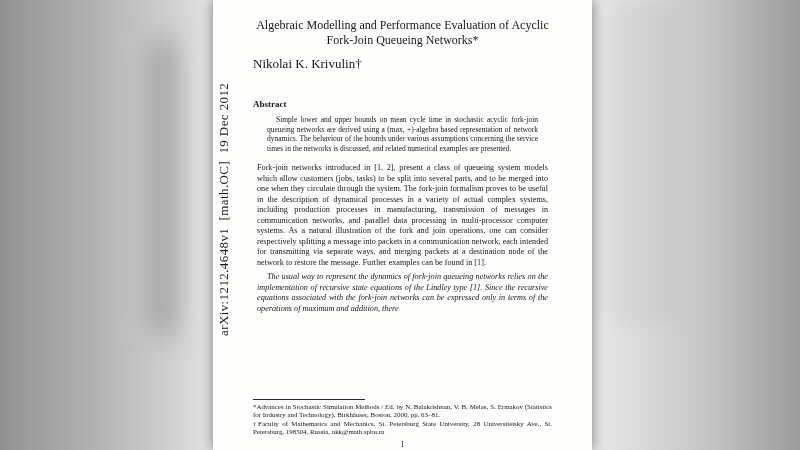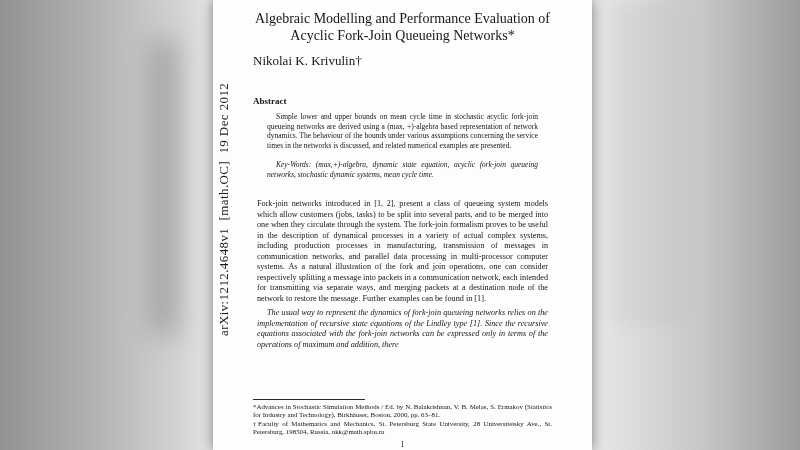--- a/index.html
+++ b/index.html
@@ -33,22 +33,22 @@
     color: #161616;
     overflow: hidden;
   }
   .arxiv-watermark {
     position: absolute; left: 3px; top: 36px; height: 300px;
     writing-mode: vertical-rl; transform: rotate(180deg);
     font-size: 13px; letter-spacing: .4px; white-space: pre;
     color: #1c1c1c;
   }
   .title {
-    text-align: center; font-size: 14px; line-height: 1.22;
-    margin: 4px 0 9px 0; font-weight: 400;
+    text-align: center; font-size: 12px; line-height: 1.22;
+    margin: 12px 0 9px 0; font-weight: 400;
   }
   .author { text-align: left; font-size: 13px; margin: 0 0 27px 0; }
   .abstract-heading {
     font-weight: bold; font-size: 9px; margin: 0 0 6px 0;
   }
   .abstract-text {
     margin: 0 14px 10px 14px; font-size: 7.5px; line-height: 1.27;
     text-align: justify; text-indent: 9px;
   }
   .keywords {
@@ -82,21 +82,20 @@
     <div class="arxiv-watermark">arXiv:1212.4648v1  [math.OC]  19 Dec 2012</div>
 
     <h1 class="title">Algebraic Modelling and Performance Evaluation of Acyclic Fork-Join Queueing Networks*</h1>
 
     <div class="author">Nikolai K. Krivulin†</div>
 
     <div class="abstract-heading">Abstract</div>
 
     <p class="abstract-text">Simple lower and upper bounds on mean cycle time in stochastic acyclic fork-join queueing networks are derived using a (max, +)-algebra based representation of network dynamics. The behaviour of the bounds under various assumptions concerning the service times in the networks is discussed, and related numerical examples are presented.</p>
 
-    <p class="keywords"><span>Key-Words:</span><span> (max,+)-algebra, dynamic state equation, acyclic fork-join queueing networks, stochastic dynamic systems, mean cycle time.</span></p>
 
 
     <p class="body-par">Fork-join networks introduced in [1, 2], present a class of queueing system models which allow customers (jobs, tasks) to be split into several parts, and to be merged into one when they circulate through the system. The fork-join formalism proves to be useful in the description of dynamical processes in a variety of actual complex systems, including production processes in manufacturing, transmission of messages in communication networks, and parallel data processing in multi-processor computer systems. As a natural illustration of the fork and join operations, one can consider respectively splitting a message into packets in a communication network, each intended for transmitting via separate ways, and merging packets at a destination node of the network to restore the message. Further examples can be found in [1].</p>
 
     <p class="body-par indent">The usual way to represent the dynamics of fork-join queueing networks relies on the implementation of recursive state equations of the Lindley type [1]. Since the recursive equations associated with the fork-join networks can be expressed only in terms of the operations of maximum and addition, there</p>
 
     <div class="footnote-block">
       <div class="footnote-rule"></div>
       <p class="footnote">*Advances in Stochastic Simulation Methods / Ed. by N. Balakrishnan, V. B. Melas, S. Ermakov (Statistics for Industry and Technology), Birkhäuser, Boston, 2000, pp. 63–81.</p>
       <p class="footnote">†Faculty of Mathematics and Mechanics, St. Petersburg State University, 28 Universitetsky Ave., St. Petersburg, 198504, Russia, nkk@math.spbu.ru</p>

